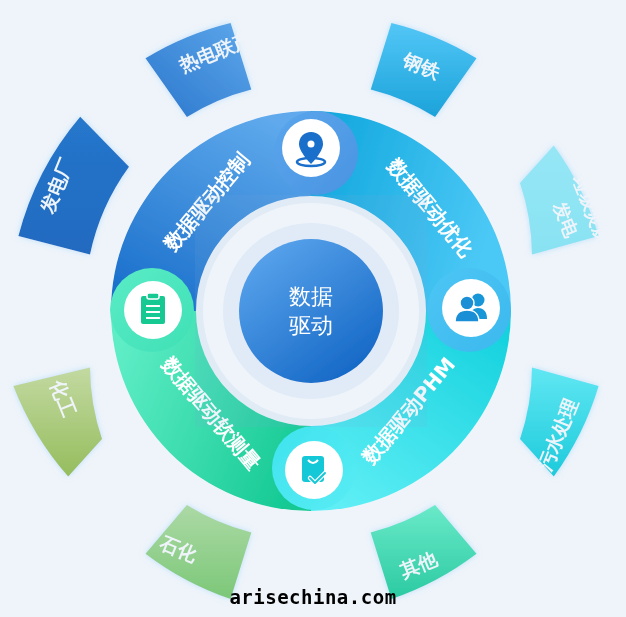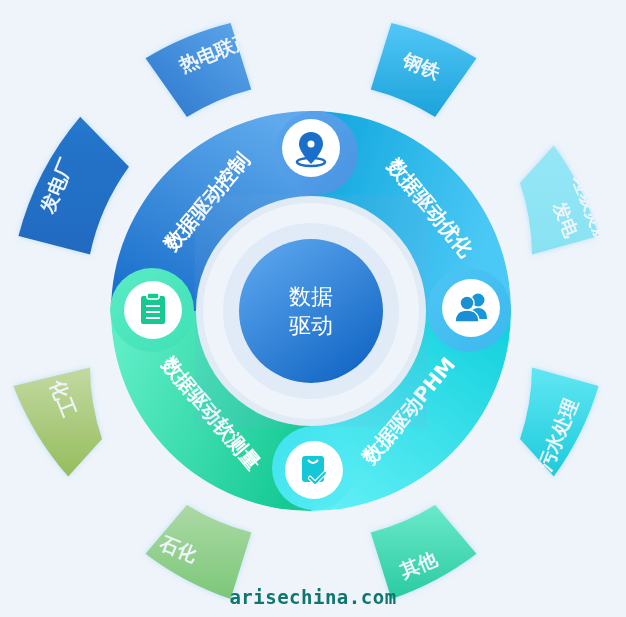--- a/index.html
+++ b/index.html
@@ -4,21 +4,21 @@
 <style>
   html, body { margin: 0; padding: 0; background: #ffffff; }
   body { width: 626px; height: 617px; position: relative; overflow: hidden; font-family: "DejaVu Sans", sans-serif; }
   #stage { position: absolute; left: 0; top: 0; width: 626px; height: 617px; }
   svg text { font-family: "DejaVu Sans", sans-serif; }
   .seg-label { fill: #ffffff; font-weight: bold; font-size: 19px; }
   .ring-label { fill: #ffffff; font-weight: bold; font-size: 20px; }
   .center-label { fill: #ffffff; font-size: 22px; }
   .watermark {
     position: absolute; left: 0; width: 626px; top: 586px; text-align: center;
-    font-family: "DejaVu Sans Mono", monospace; font-size: 19px; font-weight: bold; color: #0f766e;
+    font-family: "DejaVu Sans Mono", monospace; font-size: 19px; font-weight: bold; color: #000000;
     letter-spacing: 0.5px;
   }
 </style>
 </head>
 <body>
 
 <div id="stage">
 <svg width="626" height="617" viewBox="0 0 626 617" xmlns="http://www.w3.org/2000/svg">
   <defs>
     <filter id="glow" x="-30%" y="-30%" width="160%" height="160%">

